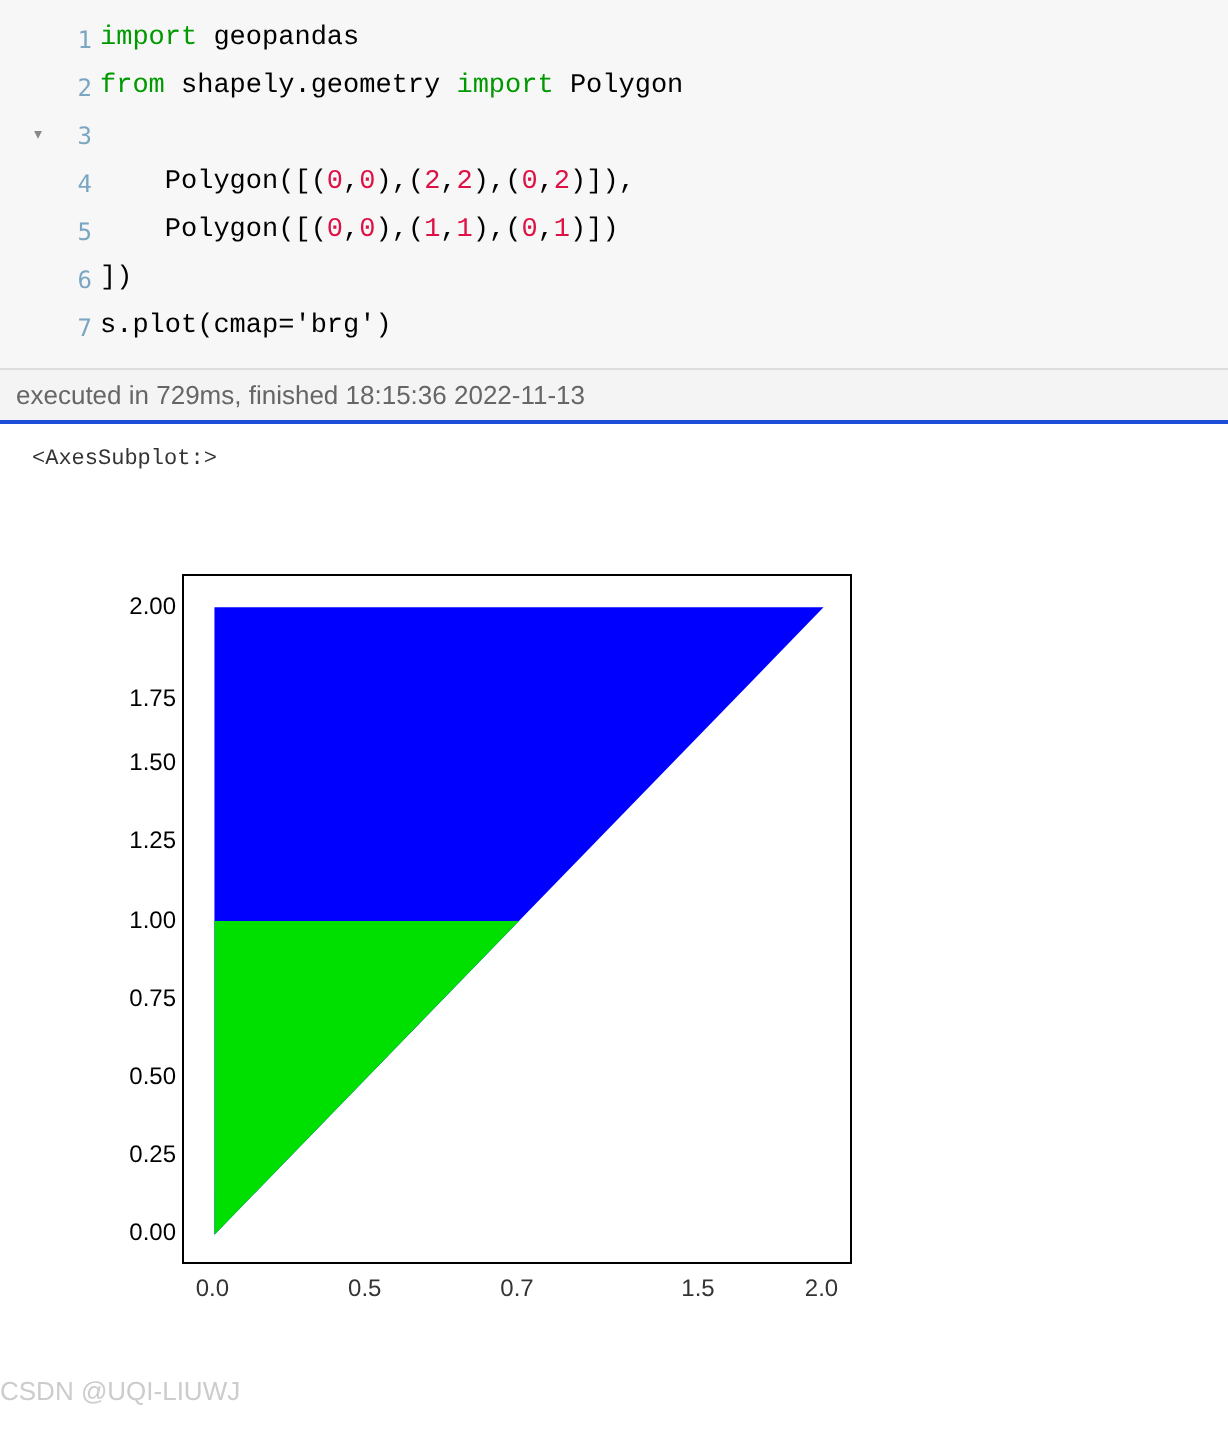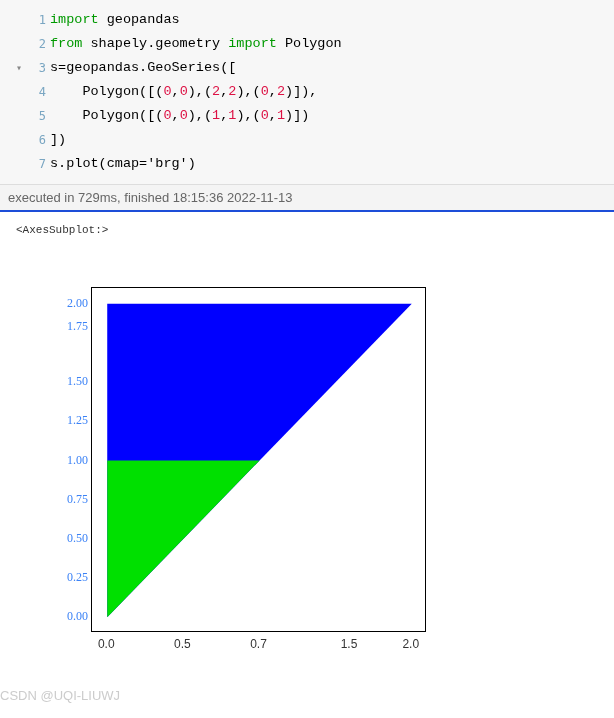--- a/index.html
+++ b/index.html
@@ -70,23 +70,23 @@
       left: 55px;
       top: 15px;
       width: 335px;
       height: 345px;
       border: 1px solid #000;
       background: #fff;
     }
     .ytick {
       position: absolute;
       right: 353px;
-      font-family: Liberation Serif, serif;
+      font-family: Liberation Sans, sans-serif;
       font-size: 12px;
-      color: #3b82f6;
+      color: #000000;
       transform: translateY(-50%);
     }
     .xtick {
       position: absolute;
       top: 365px;
       font-family: sans-serif;
       font-size: 12px;
       color: #333;
       transform: translateX(-50%);
     }
@@ -110,21 +110,20 @@
         <span class="code-text"><span class="kw">import</span> geopandas</span>
       </div>
       <div class="code-line">
         <span class="gutter-mark"></span>
         <span class="line-num">2</span>
         <span class="code-text"><span class="kw">from</span> shapely.geometry <span class="kw">import</span> Polygon</span>
       </div>
       <div class="code-line">
         <span class="gutter-mark">▾</span>
         <span class="line-num">3</span>
-        <span class="code-text">s=geopandas.GeoSeries([</span>
       </div>
       <div class="code-line">
         <span class="gutter-mark"></span>
         <span class="line-num">4</span>
         <span class="code-text">    Polygon([(<span class="num">0</span>,<span class="num">0</span>),(<span class="num">2</span>,<span class="num">2</span>),(<span class="num">0</span>,<span class="num">2</span>)]),</span>
       </div>
       <div class="code-line">
         <span class="gutter-mark"></span>
         <span class="line-num">5</span>
         <span class="code-text">    Polygon([(<span class="num">0</span>,<span class="num">0</span>),(<span class="num">1</span>,<span class="num">1</span>),(<span class="num">0</span>,<span class="num">1</span>)])</span>
@@ -150,21 +149,21 @@
   <div class="plot-container">
 
     <div id="yticks">
         <div class="ytick" style="top: 344.318px;">0.00</div>
         <div class="ytick" style="top: 305.114px;">0.25</div>
         <div class="ytick" style="top: 265.909px;">0.50</div>
         <div class="ytick" style="top: 226.705px;">0.75</div>
         <div class="ytick" style="top: 187.5px;">1.00</div>
         <div class="ytick" style="top: 148.295px;">1.25</div>
         <div class="ytick" style="top: 109.091px;">1.50</div>
-        <div class="ytick" style="top: 54px;">1.75</div>
+        <div class="ytick" style="top: 77px;">1.75</div>
         <div class="ytick" style="top: 30.6818px;">2.00</div>
       </div>
 
     <div id="xticks">
         <div class="xtick" style="left: 70.2273px;">0.0</div>
         <div class="xtick" style="left: 146.364px;">0.5</div>
         <div class="xtick" style="left: 222.5px;">0.7</div>
         <div class="xtick" style="left: 313px;">1.5</div>
         <div class="xtick" style="left: 374.773px;">2.0</div>
       </div>

